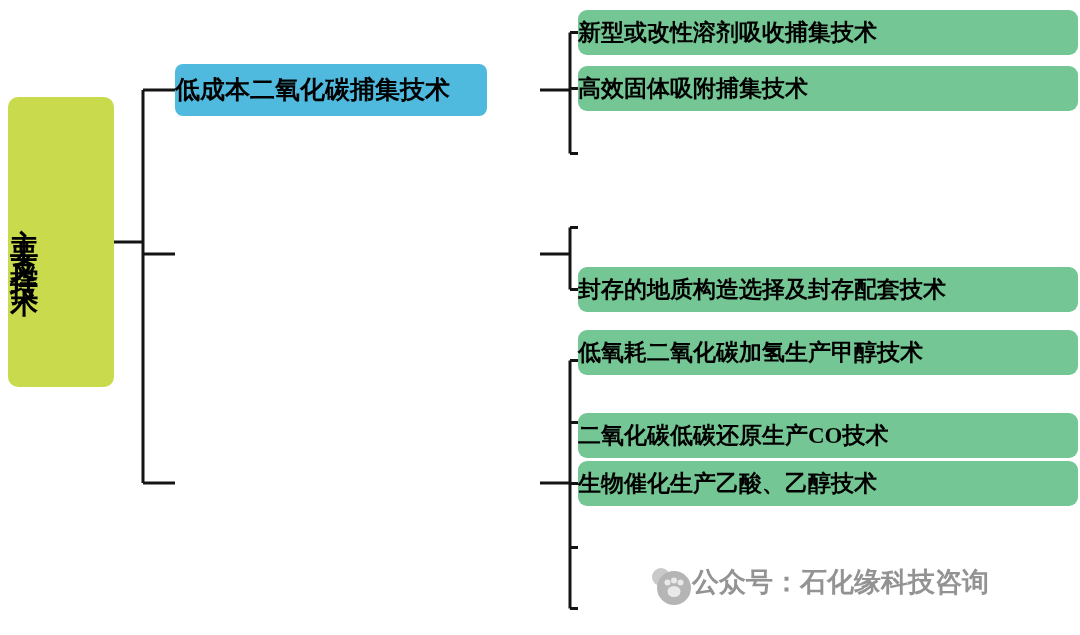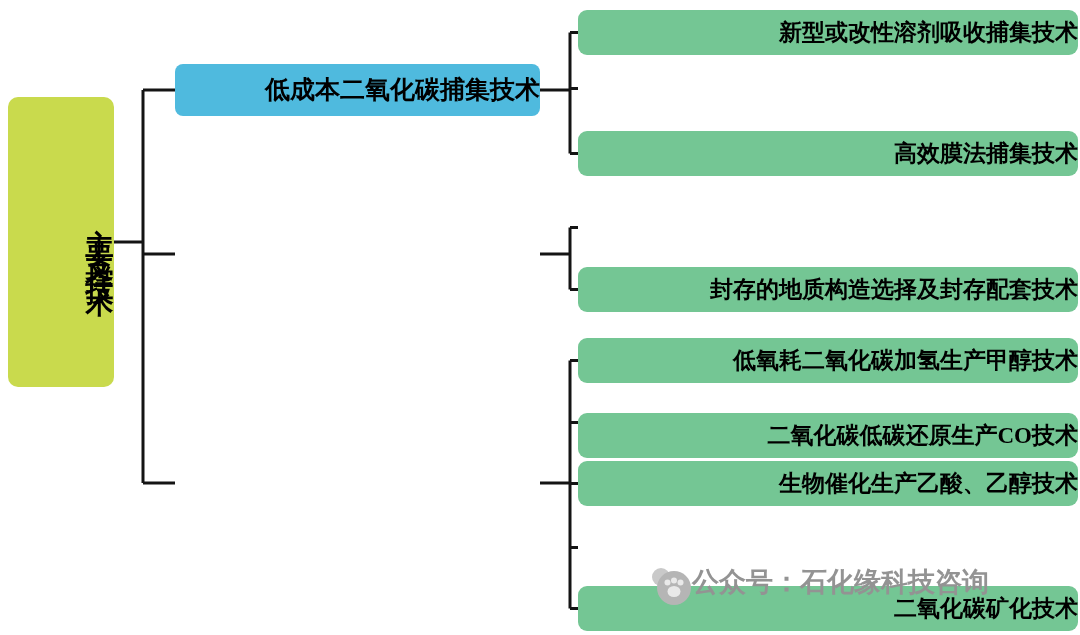--- a/index.html
+++ b/index.html
@@ -22,42 +22,42 @@
   svg.connectors path {
     stroke: var(--connector, #141414);
     stroke-width: 3;
     fill: none;
   }
 
   .node {
     position: absolute;
     display: flex;
     align-items: center;
-    justify-content: flex-end;
+    justify-content: flex-start;
     text-align: center;
     color: #000000;
     font-weight: bold;
     line-height: 1.1;
   }
 
   .root {
     left: 8px; top: 97px;
     width: 106px; height: 290px;
     background: var(--root-box, #c9da4d);
     border-radius: 10px;
     font-size: 28px;
   }
   .root .vtext {
     writing-mode: vertical-rl;
     letter-spacing: 12px;
   }
 
   .branch {
     left: 175px;
-    width: 365px; height: 52px;
+    width: 312px; height: 52px;
     background: var(--branch-box, #4fbade);
     border-radius: 8px;
     font-size: 25px;
   }
 
   .leaf {
     left: 578px;
     width: 500px; height: 45px;
     background: var(--leaf-box, #74c694);
     border-radius: 9px;
@@ -92,39 +92,36 @@
     <span class="vtext">主要支撑技术</span>
   </div>
 
   <div class="node branch" style="top:64px">
     <span>低成本二氧化碳捕集技术</span>
   </div>
 
   <div class="node leaf" style="top:10px">
     <span>新型或改性溶剂吸收捕集技术</span>
   </div>
-  <div class="node leaf" style="top:131px">
-    <span>高效膜法捕集技术</span>
+  <div class="node leaf" style="top:66px">
+    <span>高效固体吸附捕集技术</span>
   </div>
 
   <div class="node leaf" style="top:267px">
     <span>封存的地质构造选择及封存配套技术</span>
   </div>
 
-  <div class="node leaf" style="top:338px">
+  <div class="node leaf" style="top:330px">
     <span>低氧耗二氧化碳加氢生产甲醇技术</span>
   </div>
   <div class="node leaf" style="top:413px">
     <span>二氧化碳低碳还原生产CO技术</span>
   </div>
   <div class="node leaf" style="top:461px">
     <span>生物催化生产乙酸、乙醇技术</span>
-  </div>
-  <div class="node leaf" style="top:586px">
-    <span>二氧化碳矿化技术</span>
   </div>
 
   <div class="watermark">
     <svg width="44" height="42" viewBox="0 0 44 42" aria-hidden="true">
       <circle cx="13" cy="13" r="9" fill="#c9c9c9"></circle>
       <circle cx="26" cy="24" r="17" fill="#b5b5b5"></circle>
       <circle cx="19.5" cy="18.5" r="3" fill="#e9e9e9"></circle>
       <circle cx="26" cy="16.5" r="3" fill="#e9e9e9"></circle>
       <circle cx="32.5" cy="18.5" r="3" fill="#e9e9e9"></circle>
       <ellipse cx="26" cy="27.5" rx="6.5" ry="5.5" fill="#e9e9e9"></ellipse>

